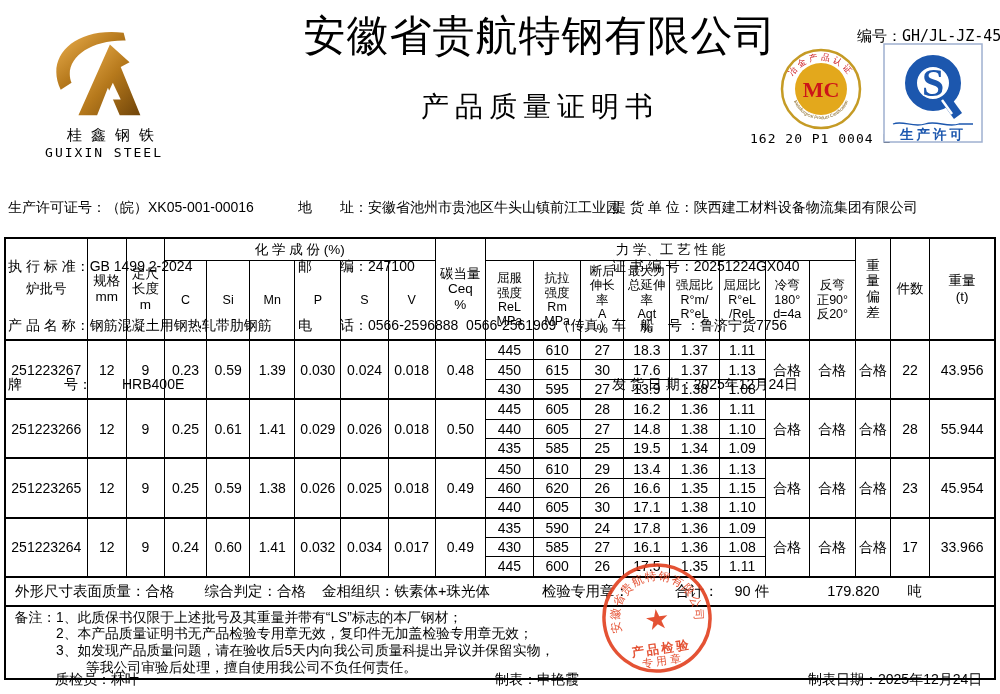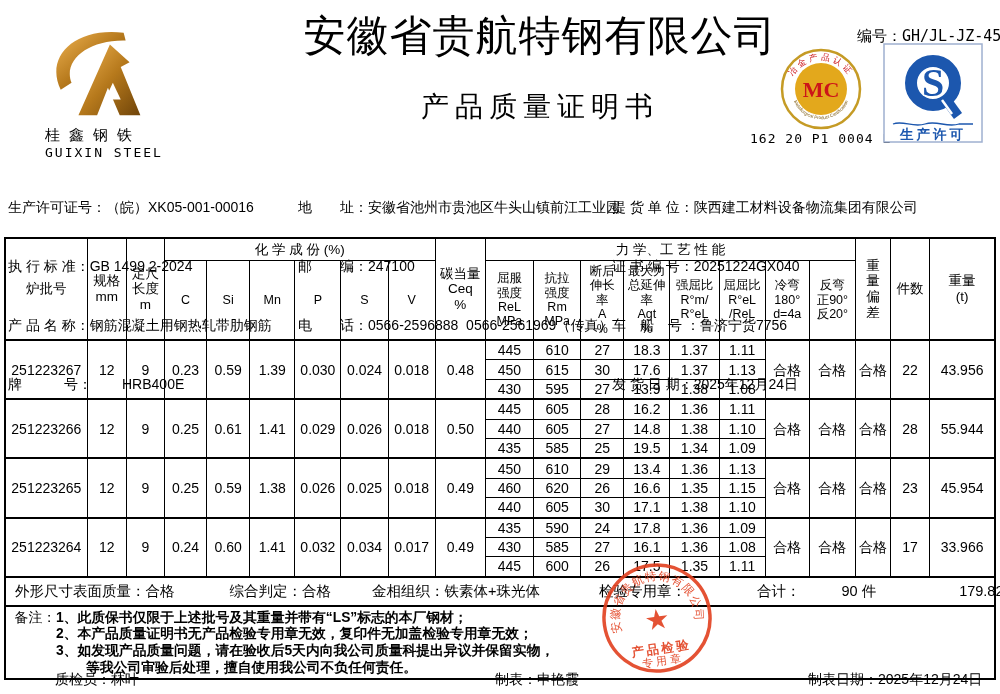--- a/index.html
+++ b/index.html
@@ -16,21 +16,21 @@
     font-size:42px; letter-spacing:1px; white-space:nowrap;
   }
   .doc-title {
     left:540px; top:88px; transform:translateX(-50%);
     font-family:"Liberation Serif","DejaVu Serif",serif;
     font-size:28px; letter-spacing:6px; white-space:nowrap;
   }
   .doc-no { left:857px; top:27px; font-size:15px; white-space:nowrap; }
   .doc-no .val { font-family:"DejaVu Sans Mono",monospace; }
 
-  .guixin-block { left:45px; top:28px; width:118px; text-align:left; }
+  .guixin-block { left:45px; top:28px; width:118px; text-align:right; }
   .guixin-cn { font-size:15px; letter-spacing:9px; margin-top:2px; white-space:nowrap; }
   .guixin-en { font-size:13px; letter-spacing:2px; font-family:"DejaVu Sans Mono",monospace; white-space:nowrap; }
 
   .mc-code { left:750px; top:131px; width:130px; text-align:center;
     font-family:"DejaVu Sans Mono",monospace; font-size:13px; letter-spacing:1px; white-space:nowrap; }
 
   
   .info-col { font-size:14px; line-height:19.6px; white-space:pre; }
   .info-col .lbl { white-space:pre; }
   .info-col .val { white-space:pre;margin-top:28px; }
@@ -49,37 +49,37 @@
   table.qt thead th { font-weight:normal; font-size:12.5px; line-height:1.15; }
   table.qt .hr1 th { height:21px; font-size:13.5px; }
   table.qt .hr2 th { height:78px; }
   table.qt tbody td { font-size:14px; height:18.4px; line-height:1; }
   table.qt tbody tr.g-first td { border-top:2px solid #000; }
   .vert { font-size:13px; line-height:1.12; }
 
   
   .summary {
     height:27px; border:2px solid #000; border-top:none;
-    display:flex; align-items:center; font-size:14.5px; padding-left:9px; white-space:pre;gap:25px;
+    display:flex; align-items:center; font-size:14.5px; padding-left:9px; white-space:pre;
   }
   .summary .it1 { margin-right:30px; }
   .summary .it2 { margin-right:16px; }
-  .summary .it3 { margin-right:34px; }
+  .summary .it3 { margin-right:52px; }
   .summary .total-lbl { margin-left:46px; }
   .summary .total-pcs { margin-left:16px; }
   .summary .total-wt  { margin-left:58px; }
   .summary .total-unit{ margin-left:28px; }
 
   
   .notes {
     border:2px solid #000; border-top:none; height:68px;
     font-size:13.8px; line-height:16.8px; padding:3px 6px 0 6px; display:flex;
   }
   .notes .nlabel { width:44px; flex:none;text-align:right; }
-  .notes .nlines div { white-space:pre;font-weight:bold; }
+  .notes .nlines div { white-space:pre; }
   .notes .indent { padding-left:30px; }
 
   
   .footer-item { top:671px; font-size:14px; white-space:nowrap; }
   #f-inspector { left:55px; }
   #f-preparer  { left:495px; }
   #f-date      { left:808px; }
 
   
   .stamp { left:600px; top:561px; opacity:0.9; z-index:5; }

